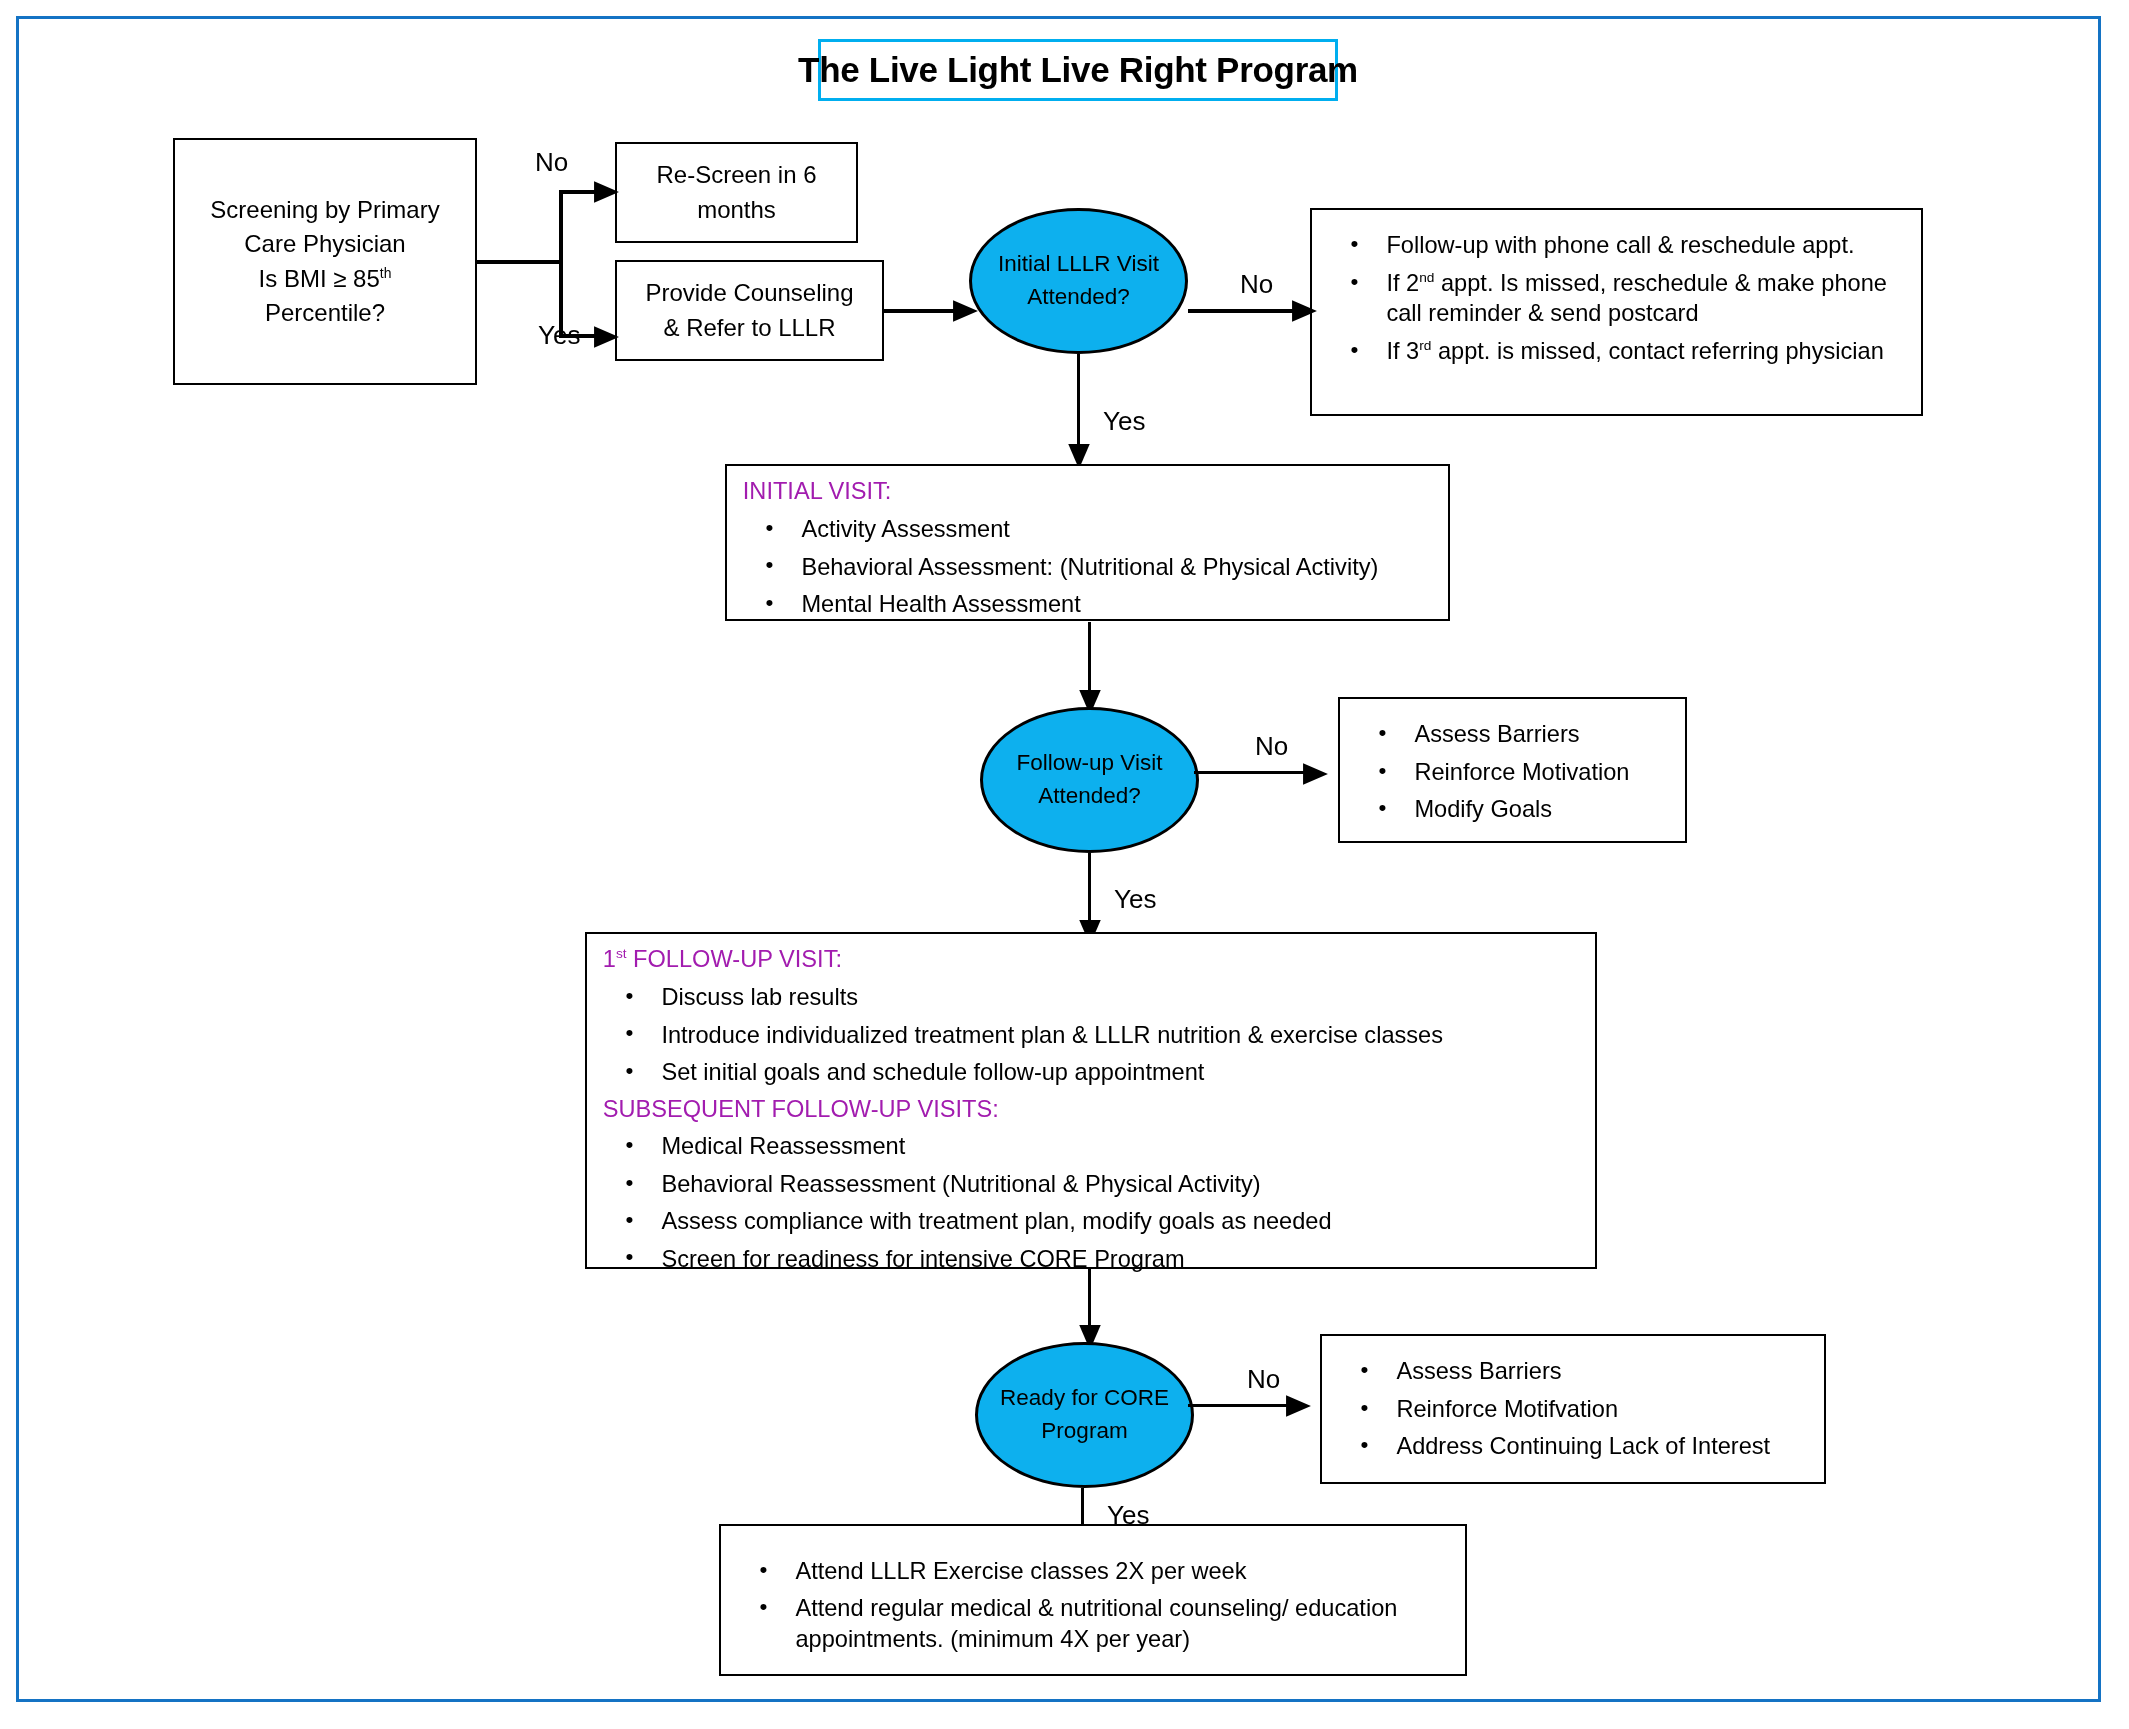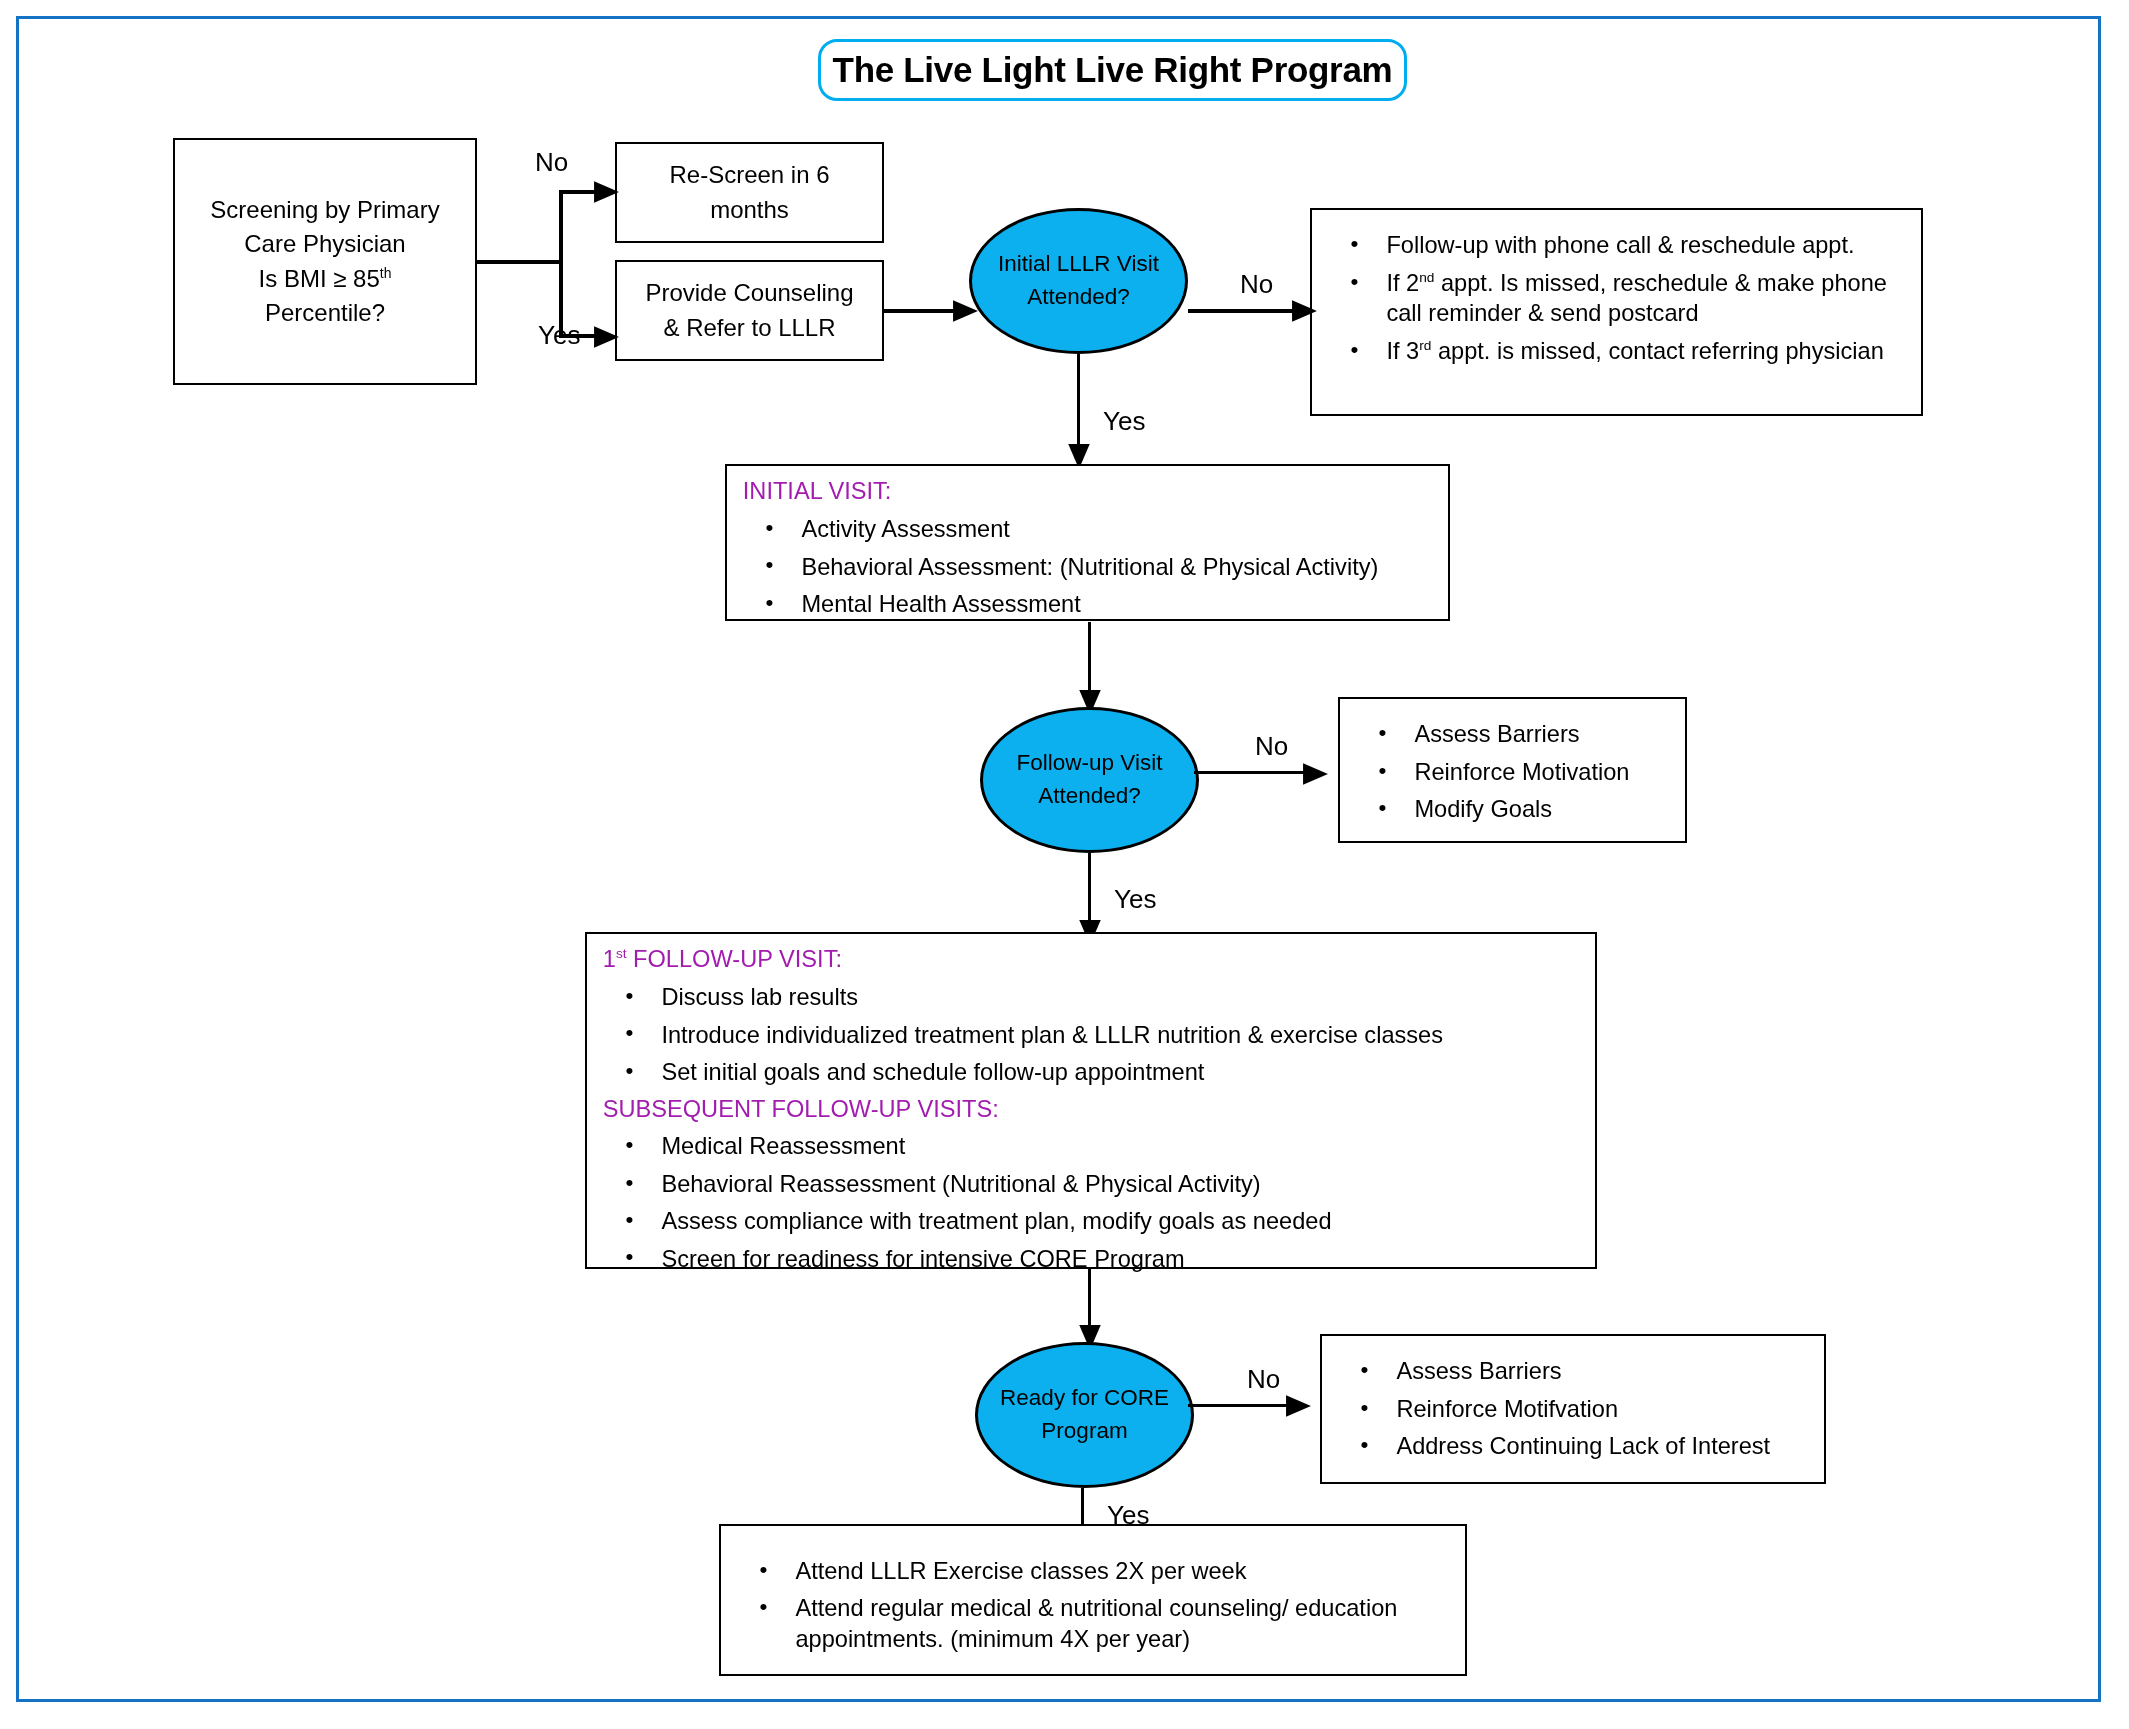--- a/index.html
+++ b/index.html
@@ -136,34 +136,34 @@
     position: absolute;
     overflow: visible;
   }
 </style>
 </head>
 <body>
 
 <div id="page">
   <div id="page-frame"></div>
 
-  <div class="node title-box" style="left:818px; top:39px; width:589px; height:62px;border-radius:19px;">
+  <div class="node title-box" style="left:818px; top:39px; width:520px; height:62px;">
     <span class="title-text">The Live Light Live Right Program</span>
   </div>
 
   <div class="node rect ctr" style="left:173px; top:138px; width:304px; height:247px;">
     <div class="body">
       <div>Screening by Primary</div>
       <div>Care Physician</div>
       <div><span>Is BMI ≥ 85</span><sup>th</sup></div>
       <div>Percentile?</div>
     </div>
   </div>
 
-  <div class="node rect ctr" style="left:615px; top:142px; width:269px; height:101px;">
+  <div class="node rect ctr" style="left:615px; top:142px; width:243px; height:101px;">
     <div class="body">
       <div>Re-Screen in 6</div>
       <div>months</div>
     </div>
   </div>
 
   <div class="node rect ctr" style="left:615px; top:260px; width:269px; height:101px;">
     <div class="body">
       <div>Provide Counseling</div>
       <div>&amp; Refer to LLLR</div>

